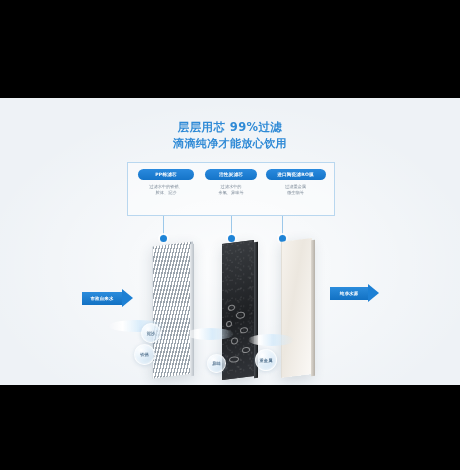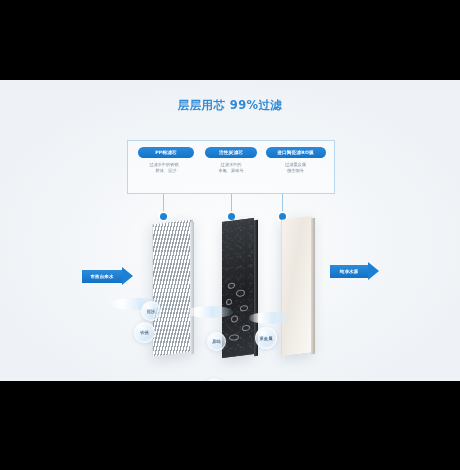--- a/index.html
+++ b/index.html
@@ -18,21 +18,21 @@
     position: relative;
     width: 460px;
     height: 470px;
     background: #000000;
   }
 
   
   #content {
     position: absolute;
     left: 0;
-    top: 76px;
+    top: 98px;
     width: 460px;
     height: 305px;
     background: #eef2f6;
     overflow: hidden;
   }
   
   #content::before {
     content: "";
     position: absolute;
     left: 0; top: 0; right: 0; bottom: 0;
@@ -311,20 +311,21 @@
 </style>
 </head>
 <body>
 
 <div id="stage">
 
   <div id="content">
 
     <div id="title-block">
       <div class="title-line l1">层层用芯 99%过滤</div>
+      <div class="title-line l2">滴滴纯净才能放心饮用</div>
     </div>
 
     <div id="card-panel">
 
       <div class="card" id="card-0">
         <span class="pill">PP棉滤芯</span>
         <div class="card-desc">
           <div>过滤水中的铁锈、</div>
           <div>胶体、泥沙</div>
         </div>

